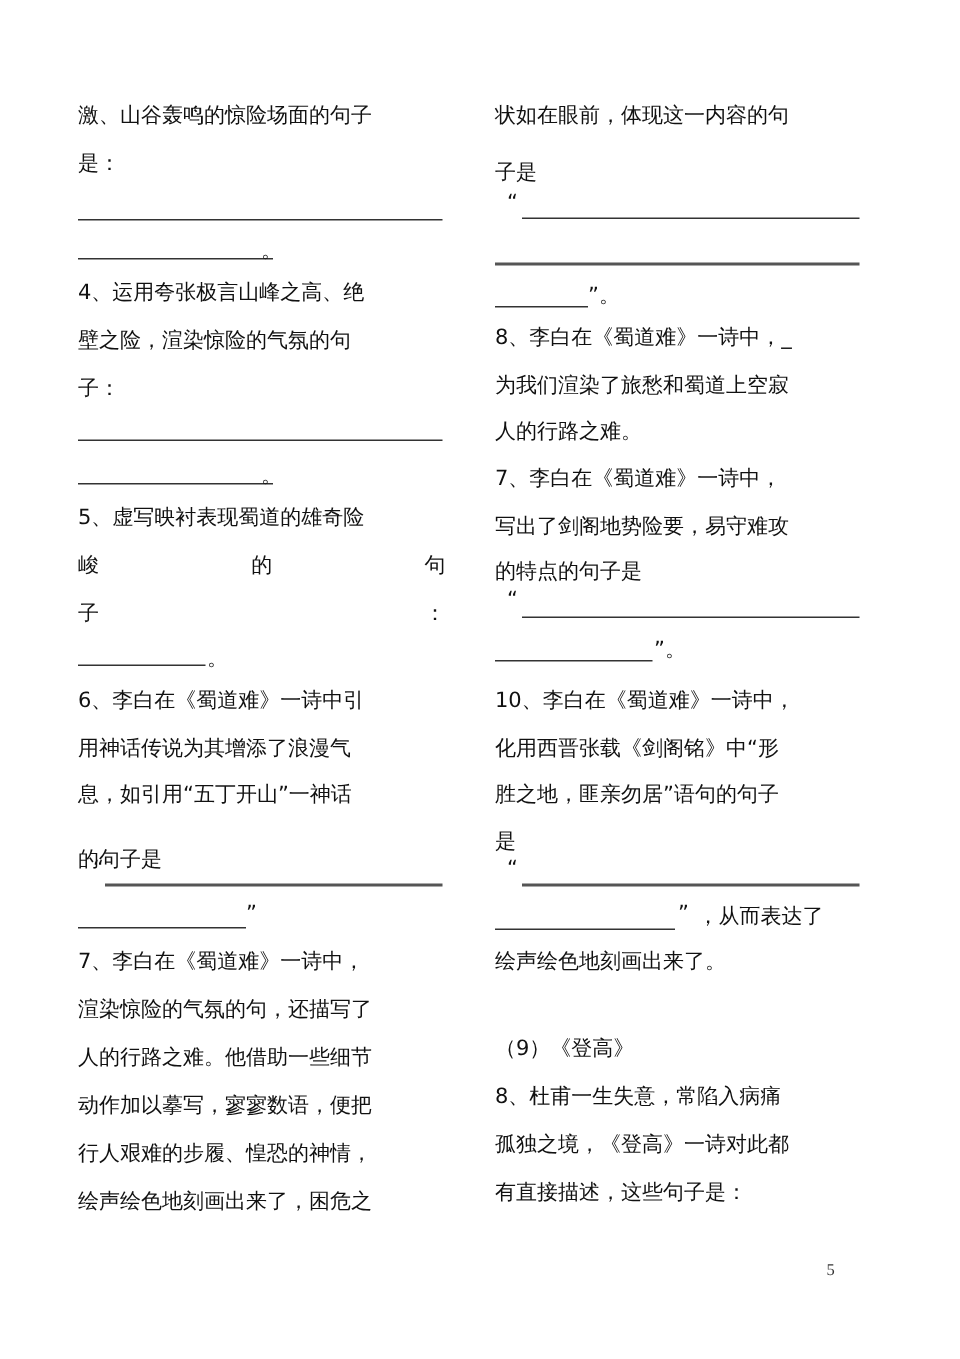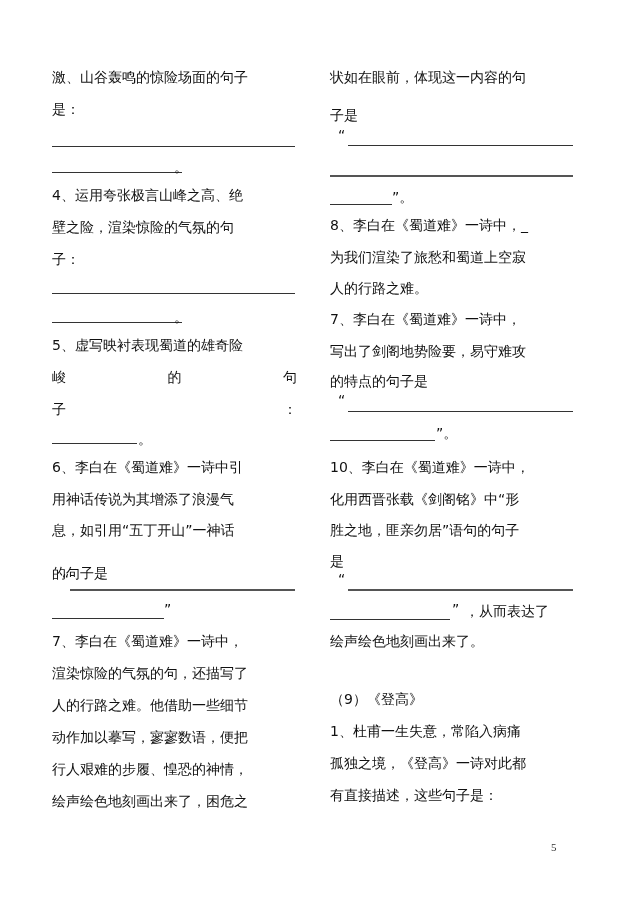--- a/index.html
+++ b/index.html
@@ -88,18 +88,18 @@
   <div class="ln" style="top:519px">胜之地，匪亲勿居”语句的句子</div>
   <div class="ln" style="top:550px">是</div>
   <div class="q" style="top:572px;left:8px">“</div>
   <div class="rule" style="top:589px;left:18px;width:225px;border-top-width:2px;border-top-color:#555"></div>
   <div class="rule" style="top:619px;width:120px"></div>
   <div class="q" style="top:602px;left:122px">”</div>
   <div class="ln" style="top:600px;left:135px">，从而表达了</div>
   <div class="ln" style="top:630px">绘声绘色地刻画出来了。</div>
 
   <div class="ln heading" style="top:688px">（9）《登高》</div>
-  <div class="ln" style="top:720px">1、杜甫一生失意，常陷入病痛</div>
+  <div class="ln" style="top:720px">8、杜甫一生失意，常陷入病痛</div>
   <div class="ln" style="top:752px">孤独之境，《登高》一诗对此都</div>
   <div class="ln" style="top:784px">有直接描述，这些句子是：</div>
 </div>
 
 <div class="pagenum">5</div>
 
 </body></html>

